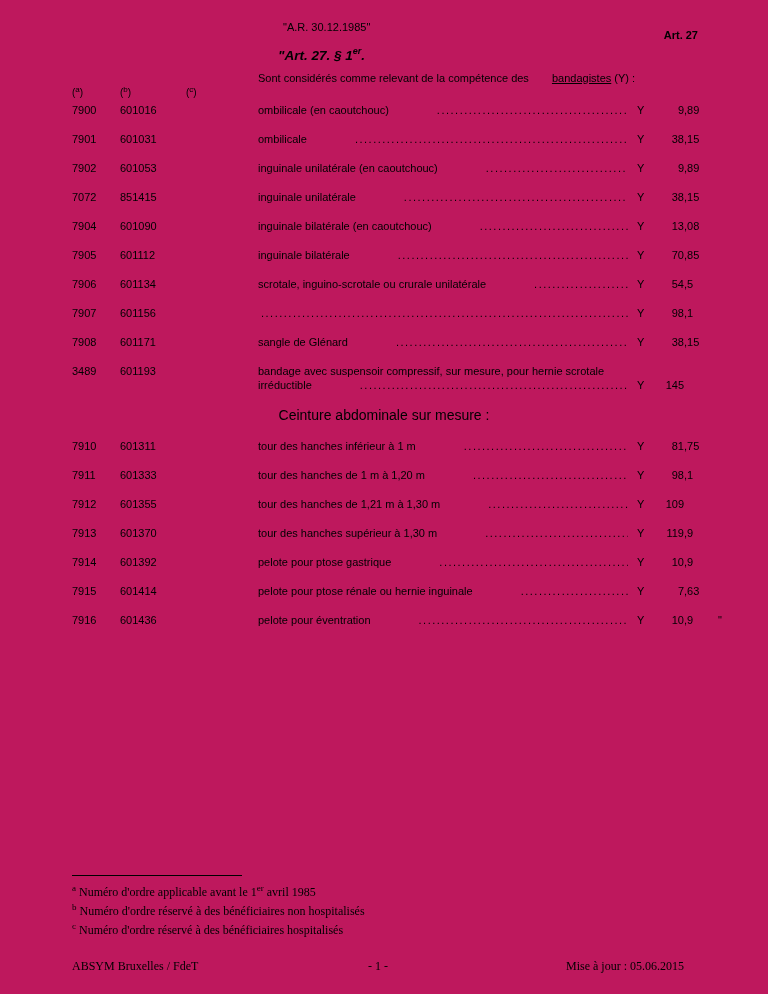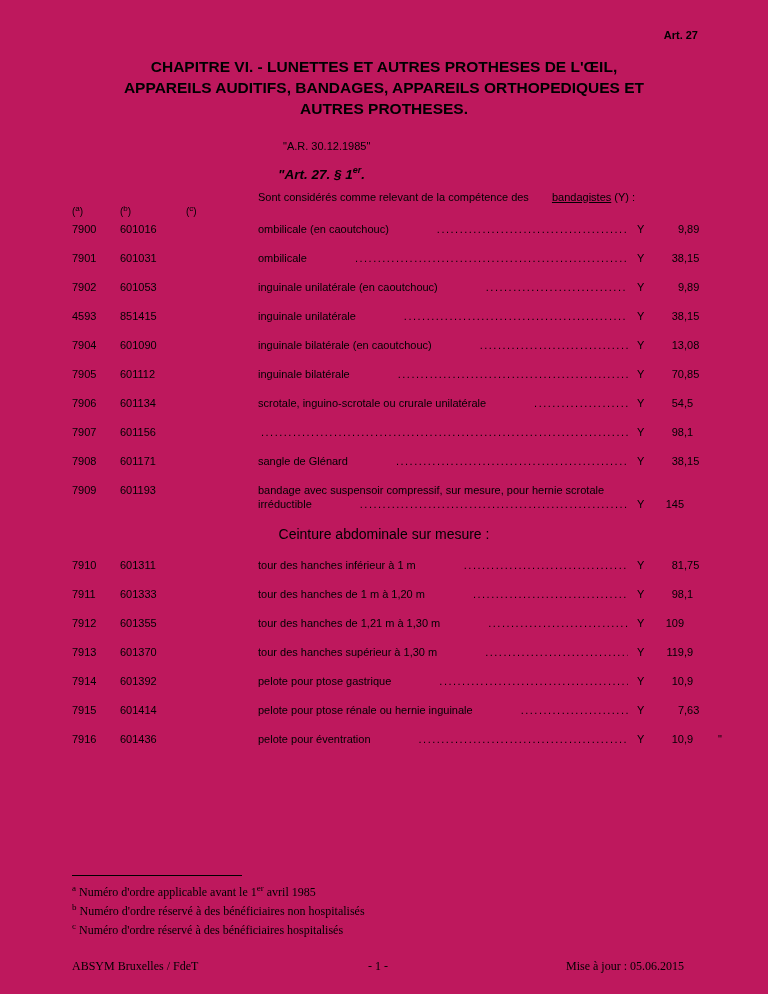--- a/index.html
+++ b/index.html
@@ -44,25 +44,20 @@
   .pf-center { flex:1; text-align:center; }
   .pf-right { flex:1; text-align:right; }
 </style>
 </head>
 <body>
 
 <div class="page">
 
   <div class="art-label">Art. 27</div>
 
-  <h1 class="title" id="title">
-      <div class="title-line">CHAPITRE VI. - LUNETTES ET AUTRES PROTHESES DE L'ŒIL,</div>
-      <div class="title-line">APPAREILS AUDITIFS,  BANDAGES, APPAREILS ORTHOPEDIQUES ET</div>
-      <div class="title-line">AUTRES PROTHESES.</div>
-    </h1>
 
   <div class="ar-ref">"A.R. 30.12.1985"</div>
 
   <div class="article-heading">
     <span>"Art. 27. § 1</span><sup>er</sup><span>.</span>
   </div>
 
   <div class="intro">
     <span>Sont considérés comme relevant de la compétence des </span><span class="emph">bandagistes</span><span> (Y) :</span>
   </div>
@@ -118,21 +113,21 @@
           </div>
         </div>
         <span class="col-y">Y</span>
         <span class="col-val">
           <span class="val-int">9</span>
           <span class="val-frac">,89</span>
         </span>
         <span class="col-suffix"></span>
       </div>
       <div class="row">
-        <span class="col-a">4593</span>
+        <span class="col-a">7072</span>
         <span class="col-b">851415</span>
         <span class="col-c"></span>
         <div class="col-desc">
           <div class="desc-flex">
             <span class="desc-text">inguinale unilatérale</span>
             <span class="leader">................................................................................................................................................................................................................................................................................................................................................................................................................</span>
           </div>
         </div>
         <span class="col-y">Y</span>
         <span class="col-val">
@@ -219,21 +214,21 @@
           </div>
         </div>
         <span class="col-y">Y</span>
         <span class="col-val">
           <span class="val-int">38</span>
           <span class="val-frac">,15</span>
         </span>
         <span class="col-suffix"></span>
       </div>
       <div class="row">
-        <span class="col-a">7909</span>
+        <span class="col-a">3489</span>
         <span class="col-b">601193</span>
         <span class="col-c"></span>
         <div class="col-desc">
           <div class="desc-line1">bandage avec suspensoir compressif, sur mesure, pour hernie scrotale</div>
           <div class="desc-flex">
             <span class="desc-text">irréductible</span>
             <span class="leader">................................................................................................................................................................................................................................................................................................................................................................................................................</span>
           </div>
         </div>
         <span class="col-y">Y</span>

